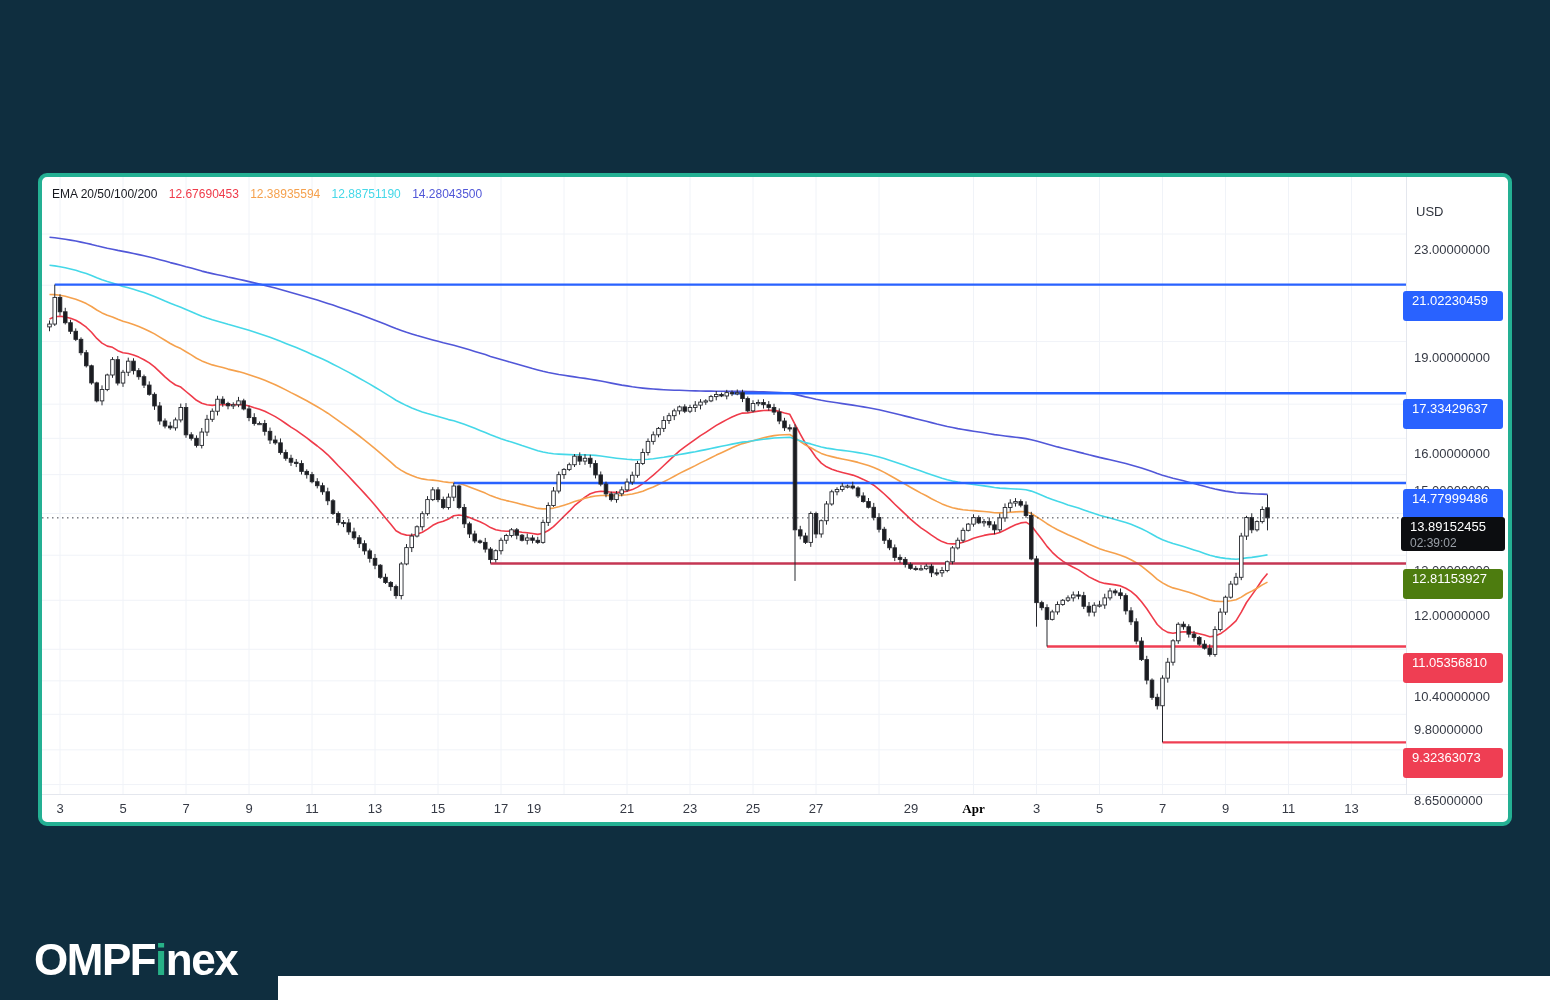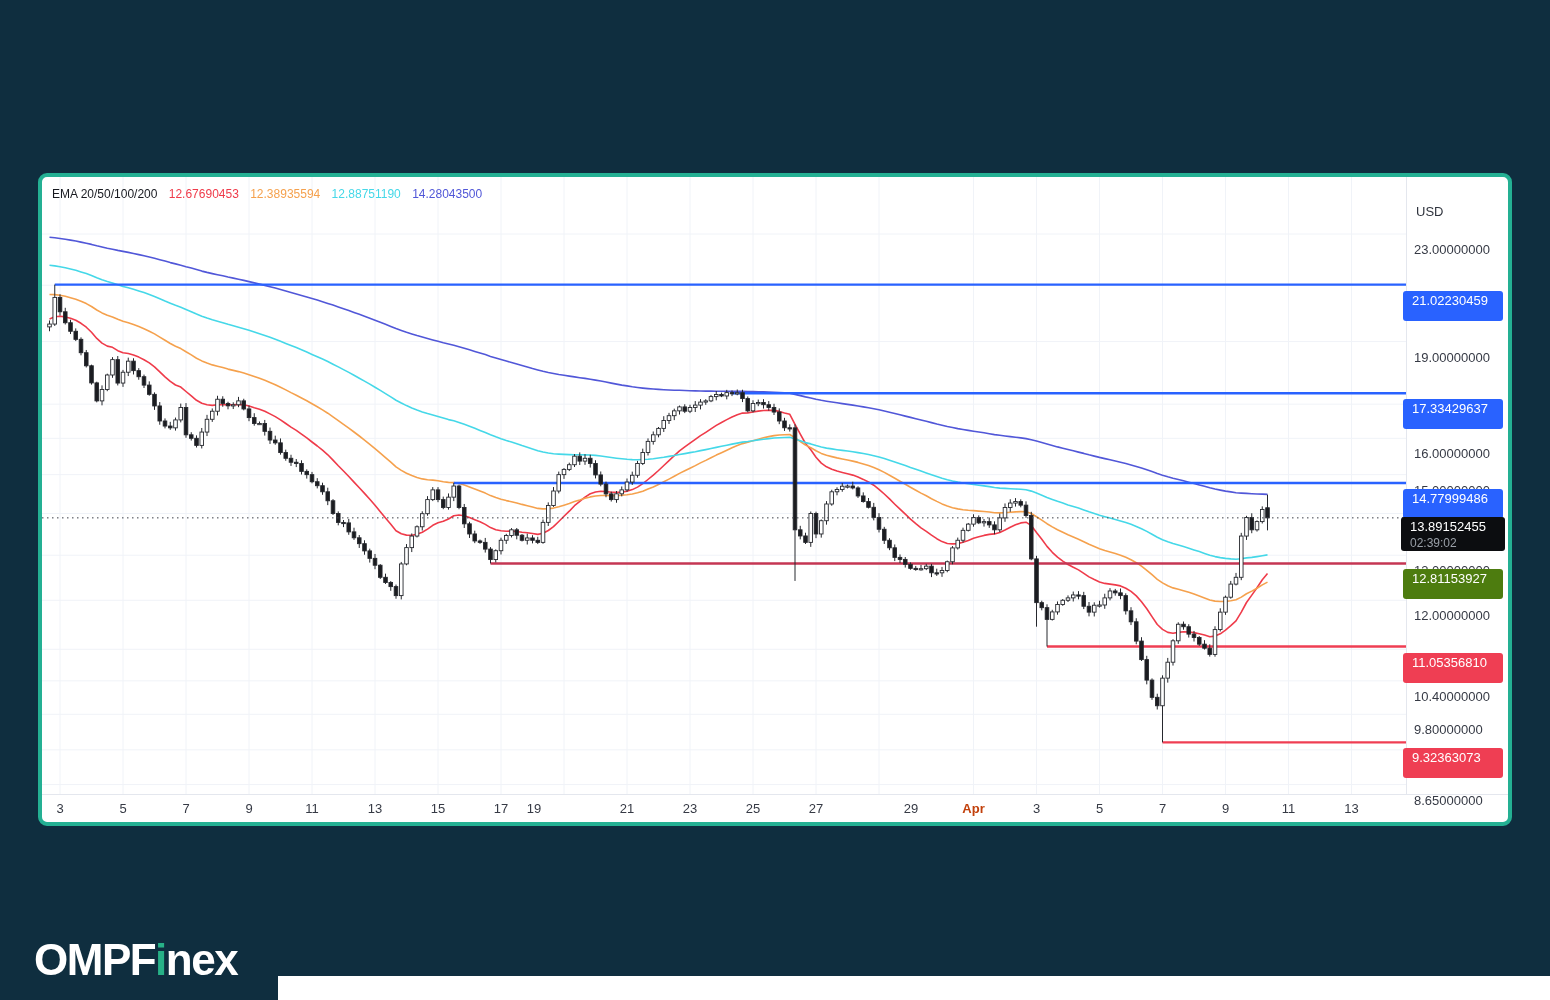--- a/index.html
+++ b/index.html
@@ -34,21 +34,21 @@
     position:absolute;left:-5px;width:104px;height:34px;border-radius:3px;
     background:#0c0d10;color:#ffffff;font-size:13px;line-height:16px;
     padding:2px 0 0 9px;box-sizing:border-box;z-index:26;white-space:nowrap;
   }
   .current-box .cd{font-size:12px;color:#9aa0a8;}
   .time-axis{position:absolute;left:0;top:620px;height:28px;width:1364px;z-index:10;}
   .time-label{
     position:absolute;top:4px;transform:translateX(-50%);
     font-size:13px;color:#363a45;white-space:nowrap;
   }
-  .time-label.bold{font-weight:700;color:#c2410c;}
+  .time-label.bold{font-weight:700;color:#000000;font-family:Liberation Serif, serif;}
   .logo{
     position:absolute;left:34px;top:936px;z-index:40;
     font-size:44px;font-weight:700;letter-spacing:-1.5px;color:#ffffff;
     line-height:1.1;
   }
   .logo .accent{color:#27b187;}
   .bottom-strip{
     position:absolute;left:278px;top:976px;width:1272px;height:24px;
     background:#ffffff;z-index:35;
   }

